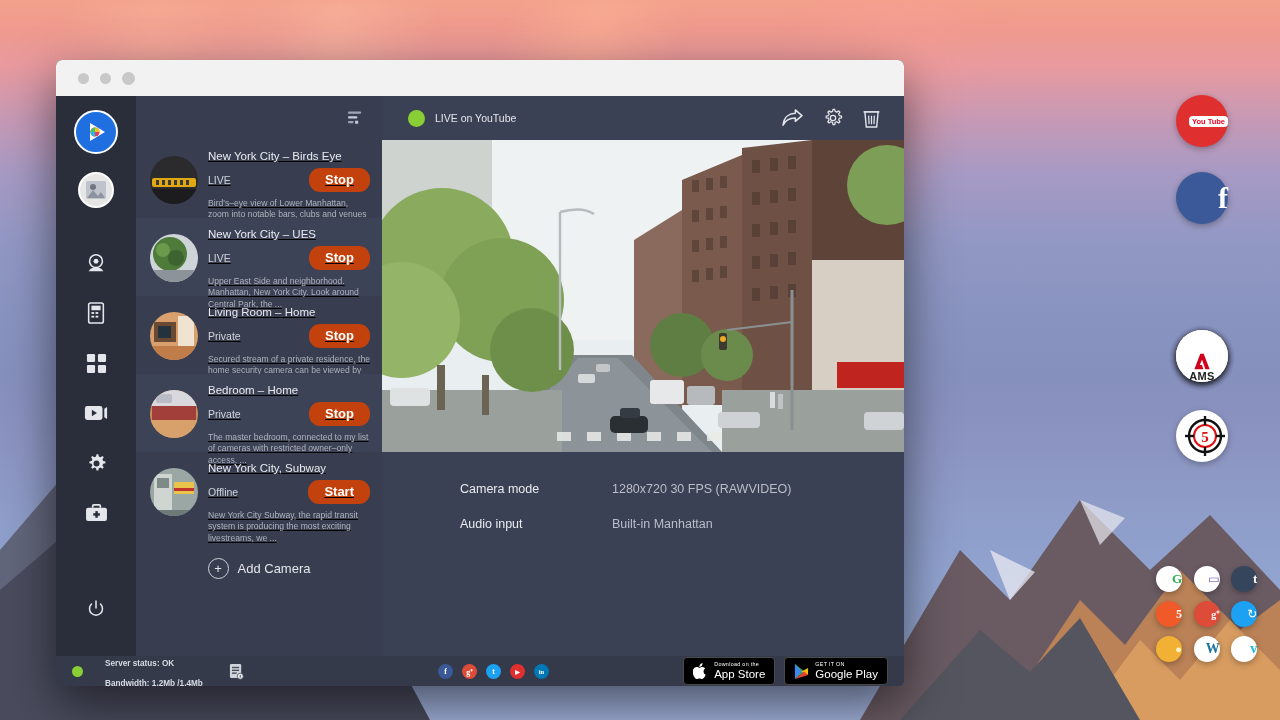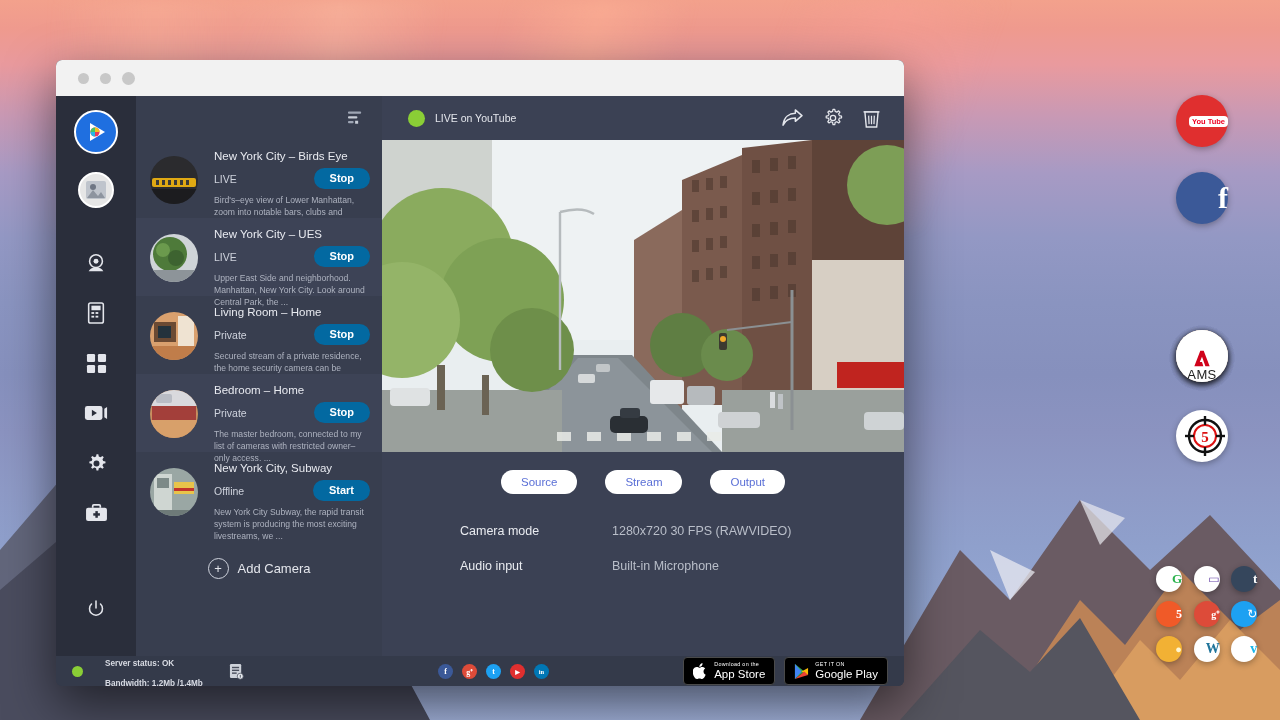--- a/index.html
+++ b/index.html
@@ -46,28 +46,28 @@
     border:2.5px solid #ffffff;display:flex;align-items:center;justify-content:center;margin-bottom:18px;}
   .rail-avatar{width:32px;height:32px;border-radius:50%;background:#e6e6e6;
     border:2px solid #ffffff;overflow:hidden;display:flex;align-items:center;justify-content:center;margin-bottom:30px;}
   .rail-ic{width:48px;height:50px;display:flex;align-items:center;justify-content:center;color:#e4e6ec;}
   .rail-ic svg{display:block;}
   .rail-sp{flex:1;}
   
   #listcol{width:246px;background:#383e4f;display:flex;flex-direction:column;}
   #list-toolbar{height:44px;display:flex;align-items:center;justify-content:flex-end;
     padding-right:18px;box-sizing:border-box;}
-  .cam{display:flex;padding:10px 12px 10px 14px;gap:16px;box-sizing:border-box;height:78px;}
+  .cam{display:flex;padding:10px 12px 10px 14px;gap:10px;box-sizing:border-box;height:78px;text-decoration:underline;}
   .cam.alt{background:#3d4356;}
   .cam-thumb{width:48px;height:48px;border-radius:50%;flex:0 0 48px;margin-top:6px;overflow:hidden;position:relative;}
   .cam-info{flex:1;min-width:0;}
   .cam-title{color:#e8eaf0;font-size:11.5px;margin:0 0 6px 0;white-space:nowrap;overflow:hidden;}
   .cam-row{display:flex;align-items:center;justify-content:space-between;margin-bottom:6px;}
   .cam-state{color:#cfd3dd;font-size:10.5px;}
-  .cam-btn{background:#0369a1;color:#fff;font-size:11px;font-weight:bold;
+  .cam-btn{background:#c2410c;color:#fff;font-size:13px;font-weight:bold;
     border:none;border-radius:11px;padding:4px 16px;cursor:pointer;line-height:1.2;}
   .cam-desc{color:#aeb3c0;font-size:8.6px;line-height:1.38;}
   #add-camera{display:flex;align-items:center;justify-content:center;gap:9px;
     color:#e4e6ec;font-size:13px;margin-top:28px;cursor:pointer;}
   .plus-circle{width:19px;height:19px;border-radius:50%;border:1.3px solid #cfd3dd;
     display:flex;align-items:center;justify-content:center;font-size:13px;line-height:1;}
   
   #main{flex:1;background:#3b4154;display:flex;flex-direction:column;}
   #main-toolbar{height:44px;display:flex;align-items:center;padding:0 24px 0 26px;box-sizing:border-box;}
   .live-badge{display:flex;align-items:center;gap:10px;}
@@ -143,21 +143,21 @@
 
 <div class="dk dk-big" style="top:330px;left:1176px;background:transparent;pointer-events:none;"></div>
 
 <div class="dk dk-big" style="top:330px;left:1176px;background:#ffffff;display:flex;flex-direction:column;justify-content:center;top:330px;">
 </div>
 
 <div class="dk dk-big" style="top:330px;left:1176px;background:#ffffff;flex-direction:column;top:330px;">
   <svg width="22" height="17" viewBox="0 0 24 20">
     <path d="M3 19 L10 1 L14 1 L21 19 L16 19 L12 8 L9.4 14 L12 14 L13.6 19 Z" fill="#d0021b"></path>
   </svg>
-  <span style="color:#222;font-size:13px;font-weight:normal;letter-spacing:.4px;">AMS</span>
+  <span style="color:#222;font-size:11px;font-weight:bold;letter-spacing:.4px;">AMS</span>
 </div>
 
 <div class="dk dk-big" style="top:410px;background:#ffffff;">
   <svg width="46" height="46" viewBox="0 0 46 46">
     <circle cx="23" cy="23" r="16" fill="none" stroke="#111" stroke-width="2.4"></circle>
     <circle cx="23" cy="23" r="11" fill="none" stroke="#d11" stroke-width="2"></circle>
     <line x1="23" y1="3" x2="23" y2="12" stroke="#111" stroke-width="2.4"></line>
     <line x1="23" y1="34" x2="23" y2="43" stroke="#111" stroke-width="2.4"></line>
     <line x1="3" y1="23" x2="12" y2="23" stroke="#111" stroke-width="2.4"></line>
     <line x1="34" y1="23" x2="43" y2="23" stroke="#111" stroke-width="2.4"></line>
@@ -511,34 +511,29 @@
           <rect x="196" y="234" width="17" height="9" rx="2" fill="#d6d9da"></rect>
           <rect x="214" y="224" width="14" height="8" rx="2" fill="#c2c6c8"></rect>
           <rect x="8" y="248" width="40" height="18" rx="4" fill="#dfe2e3"></rect>
           <rect x="482" y="272" width="40" height="18" rx="4" fill="#cfd3d5"></rect>
 
           <rect x="388" y="252" width="5" height="16" fill="#d9dcde"></rect>
           <rect x="396" y="254" width="5" height="15" fill="#bfc3c6"></rect>
         </svg>
       </div>
 
-      <div id="tabs">
-        <button class="tab">Source</button>
-        <button class="tab">Stream</button>
-        <button class="tab">Output</button>
-      </div>
 
       <div id="specs">
         <div class="spec-row">
           <span class="spec-label">Camera mode</span>
           <span class="spec-value">1280x720 30 FPS (RAWVIDEO)</span>
         </div>
         <div class="spec-row">
           <span class="spec-label">Audio input</span>
-          <span class="spec-value">Built-in Microphone</span>
+          <span class="spec-value">Built-in Manhattan</span>
         </div>
       </div>
     </div>
   </div>
 
   <div id="footer">
     <div id="status">
       <span class="st-dot"></span>
       <span class="st-lines">
         <span class="st-line">Server status: OK</span><br>

